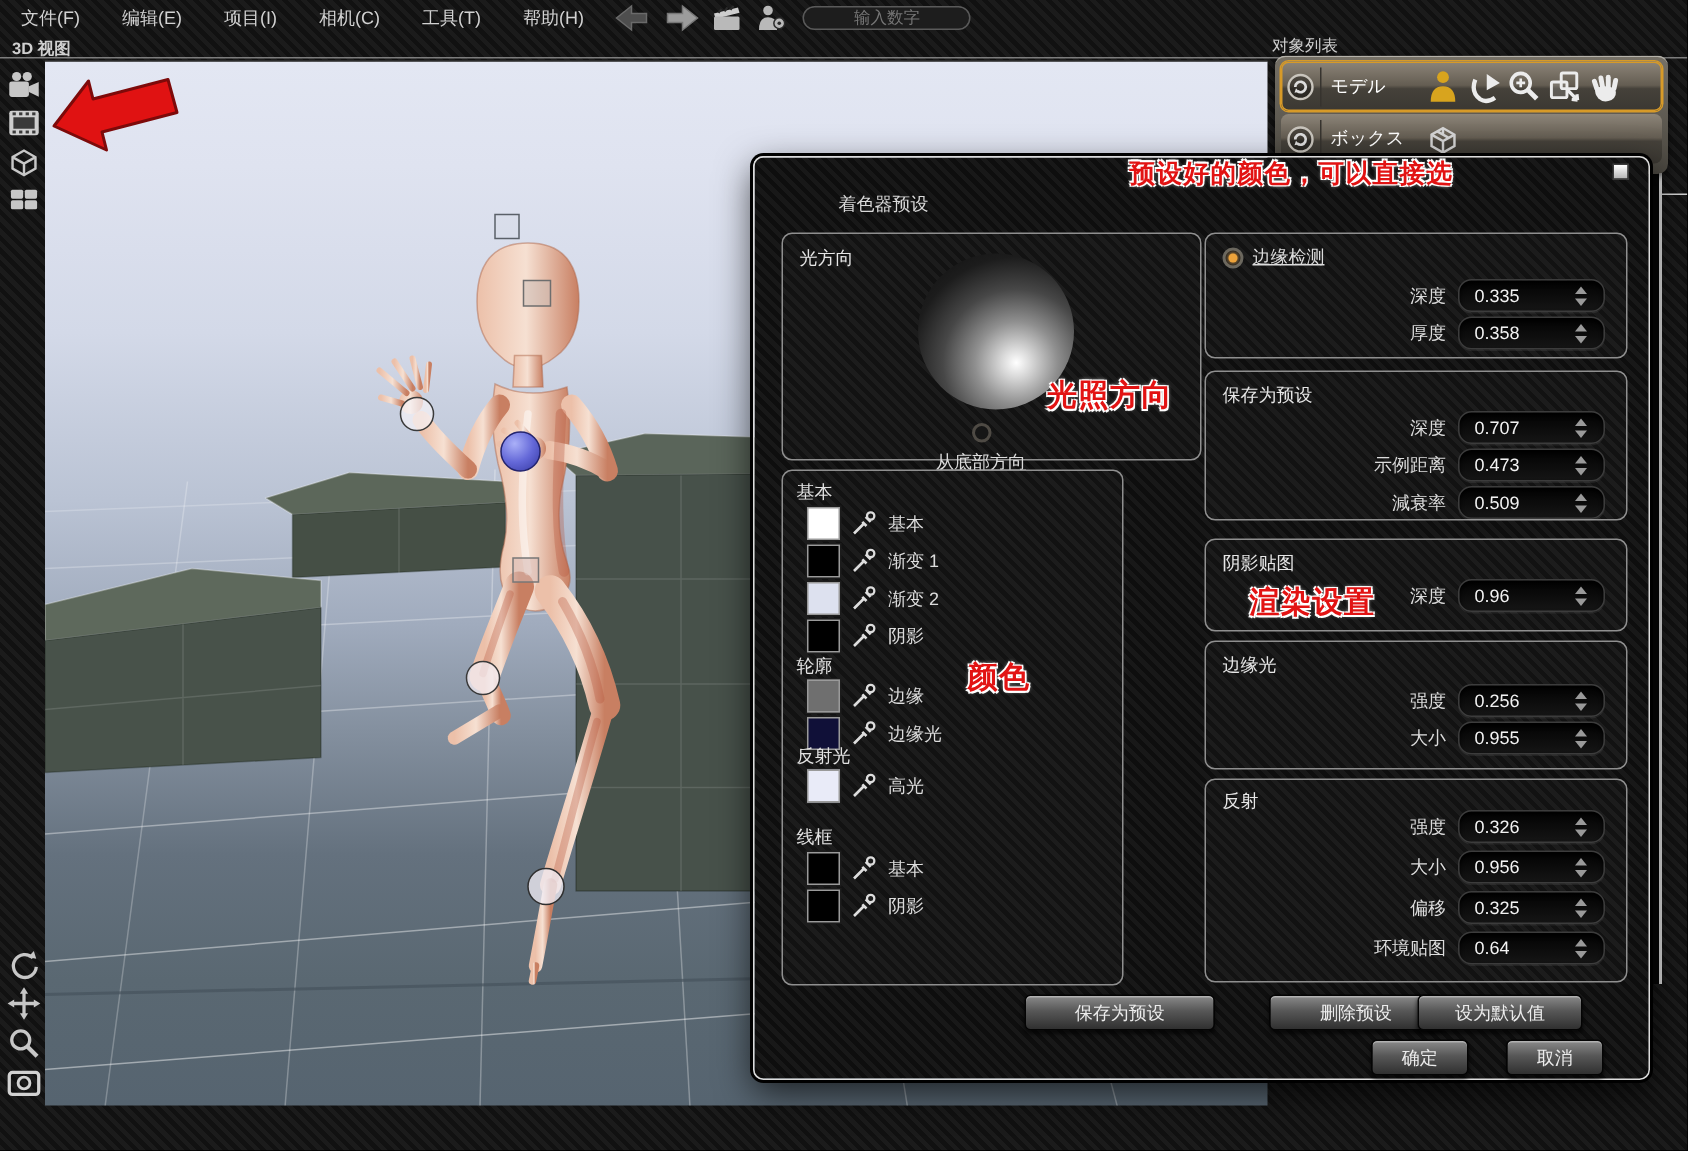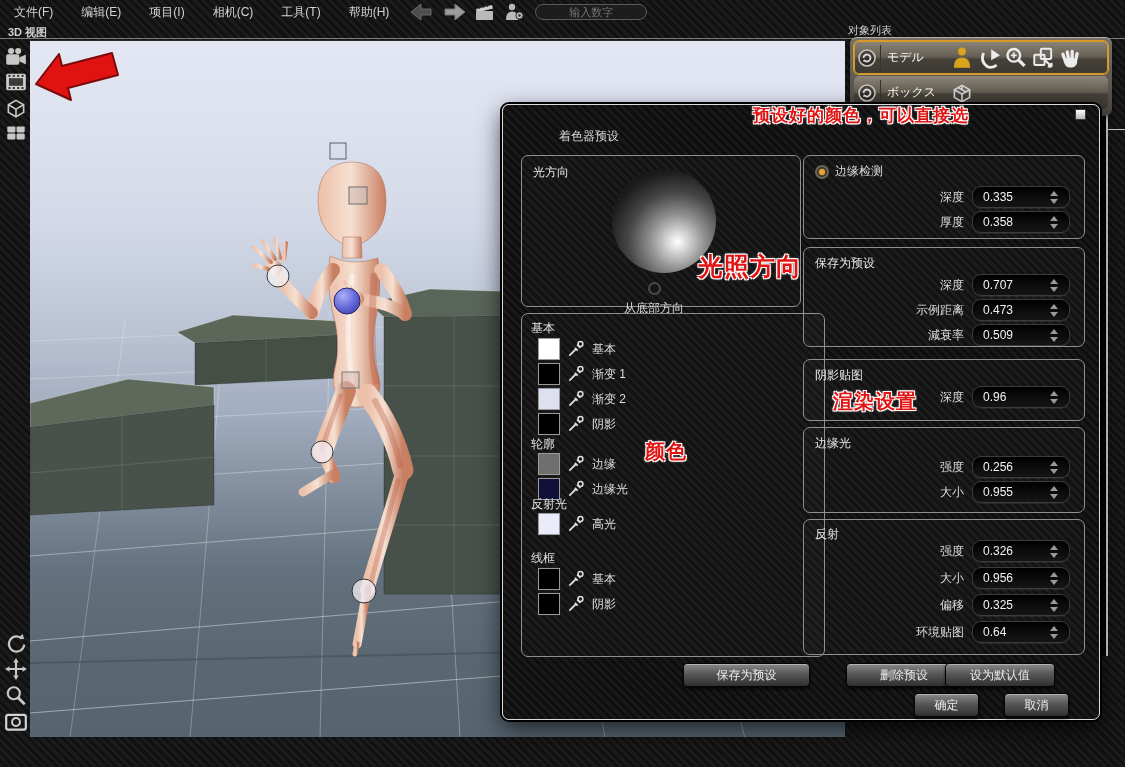--- a/index.html
+++ b/index.html
@@ -48,21 +48,21 @@
     border-radius:0 3px 3px 0;display:flex;align-items:center;justify-content:center;}
   .dd-tri{width:0;height:0;border-left:5px solid transparent;border-right:5px solid transparent;border-top:6px solid #26241f;}
   .panel{position:absolute;border:1px solid #8f8f8f;border-radius:7px;background:rgba(255,255,255,0.02);}
   .panel-title{position:absolute;left:11px;color:#e6e6e6;font-size:12px;}
   .sphere{position:absolute;left:90px;top:13px;width:104px;height:104px;border-radius:50%;
     background:radial-gradient(circle at 63% 70%,#ffffff 0%,#d8d8d8 10%,#8f8f8f 28%,#474747 50%,#1c1c1c 72%,#0c0c0c 100%);}
   .radio-row{position:absolute;left:102px;top:126px;display:flex;align-items:center;gap:5px;flex-direction:column;}
   .radio-off{width:13px;height:13px;border-radius:50%;background:#161616;border:2px solid #4e4a44;}
   .radio-on{width:14px;height:14px;border-radius:50%;background:#242424;border:2px solid #6a675f;position:relative;}
   .radio-on::after{content:"";position:absolute;left:2px;top:2px;width:6px;height:6px;border-radius:50%;background:#eda33b;box-shadow:0 0 3px #eda33b;}
-  .radio-label{color:#dcdcdc;font-size:12px;}
+  .radio-label{color:#dcdcdc;font-size:12px;text-decoration:underline;}
   .gtitle{position:absolute;left:9px;color:#e2e2e2;font-size:12px;}
   .srow{position:absolute;left:16px;display:flex;align-items:center;height:24px;gap:6px;}
   .swatch{width:22px;height:22px;border:1px solid #9a9a9a;box-shadow:0 0 0 1px #1c1c1c;display:inline-block;}
   .dropper{width:20px;height:20px;}
   .slabel{color:#dcdcdc;font-size:12px;}
   .section-title-row{position:absolute;left:11px;top:7px;display:flex;align-items:center;gap:6px;}
   .prow{position:absolute;right:14px;display:flex;align-items:center;height:22px;}
   .plabel{color:#dcdcdc;font-size:12px;margin-right:8px;white-space:nowrap;}
   .nfield{width:98px;height:22px;background:linear-gradient(#020202,#151515);border:1px solid #3c3c3c;border-radius:9px;
     display:flex;align-items:center;box-shadow:inset 0 2px 3px #000,0 1px 0 rgba(255,255,255,.07);}
@@ -346,21 +346,21 @@
 
     <div class="panel" style="left:18px;top:50px;width:280px;height:152px">
       <span class="panel-title" style="top:8px">光方向</span>
       <div class="sphere"></div>
       <div class="radio-row">
         <span class="radio-off"></span>
         <span class="radio-label">从底部方向</span>
       </div>
     </div>
 
-    <div class="panel" style="left:18px;top:208px;width:304px;height:344px">
+    <div class="panel" style="left:18px;top:208px;width:228px;height:344px">
       <span class="gtitle" style="top:6px">基本</span>
       <div class="srow" style="top:23px">
         <span class="swatch" style="background: rgb(255, 255, 255);"></span>
         <svg class="dropper" viewBox="0 0 18 18">
             <path d="M3 15 L9 9 M8 8 l2.5 2.5 M10 5 l3 3" stroke="#ddd" stroke-width="1.6" fill="none"></path>
             <circle cx="13" cy="4.5" r="2.2" fill="none" stroke="#ddd" stroke-width="1.4"></circle>
           </svg>
         <span class="slabel">基本</span>
       </div>
       <div class="srow" style="top:48px">
@@ -576,17 +576,17 @@
     </div>
 
     <div class="dlg-btn" style="left:180px;top:558px;width:127px">保存为预设</div>
     <div class="dlg-btn" style="left:343px;top:558px;width:116px">删除预设</div>
     <div class="dlg-btn" style="left:442px;top:558px;width:110px">设为默认值</div>
     <div class="dlg-btn" style="left:411px;top:588px;width:65px">确定</div>
     <div class="dlg-btn" style="left:501px;top:588px;width:65px">取消</div>
   </div>
 
   <div class="note" style="left:753px;top:104px;font-size:17px">预设好的颜色，可以直接选</div>
-  <div class="note" style="left:698px;top:250px;font-size:25px">光照方向</div>
+  <div class="note" style="left:698px;top:250px;font-size:20px">光照方向</div>
   <div class="note" style="left:833px;top:388px;font-size:20px">渲染设置</div>
   <div class="note" style="left:645px;top:438px;font-size:20px">颜色</div>
 
 </div>
 
 </body></html>

